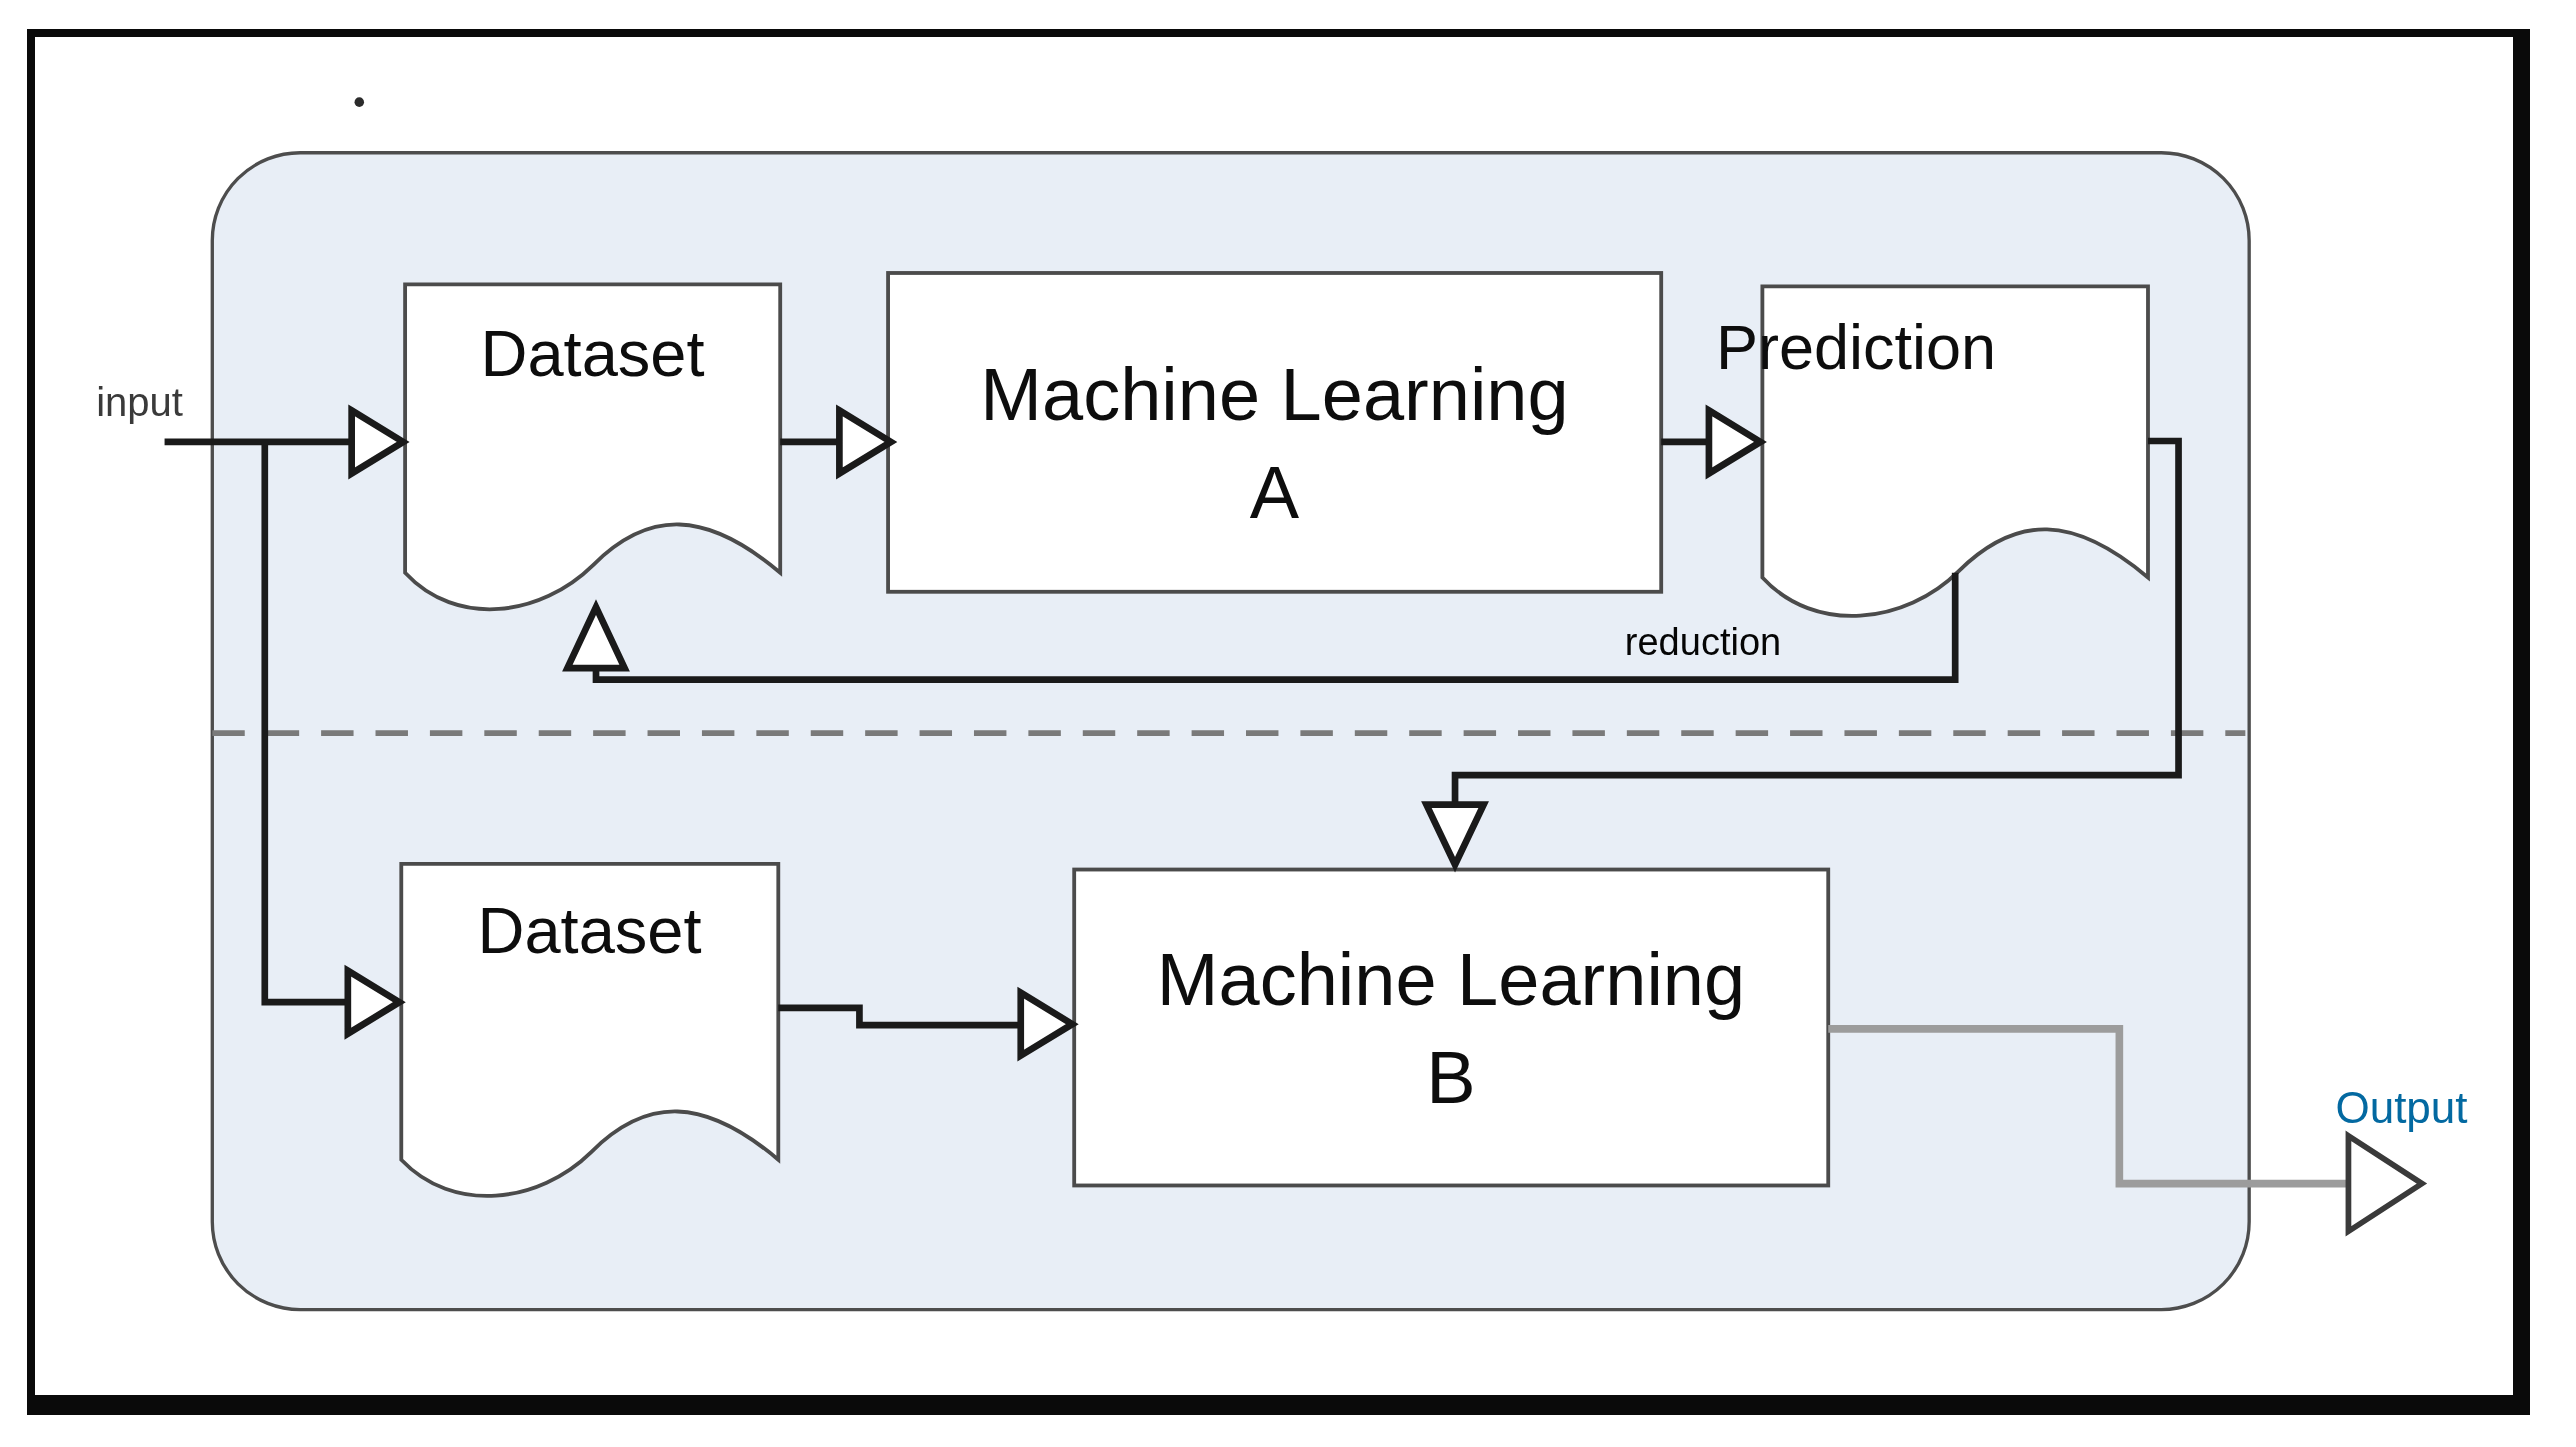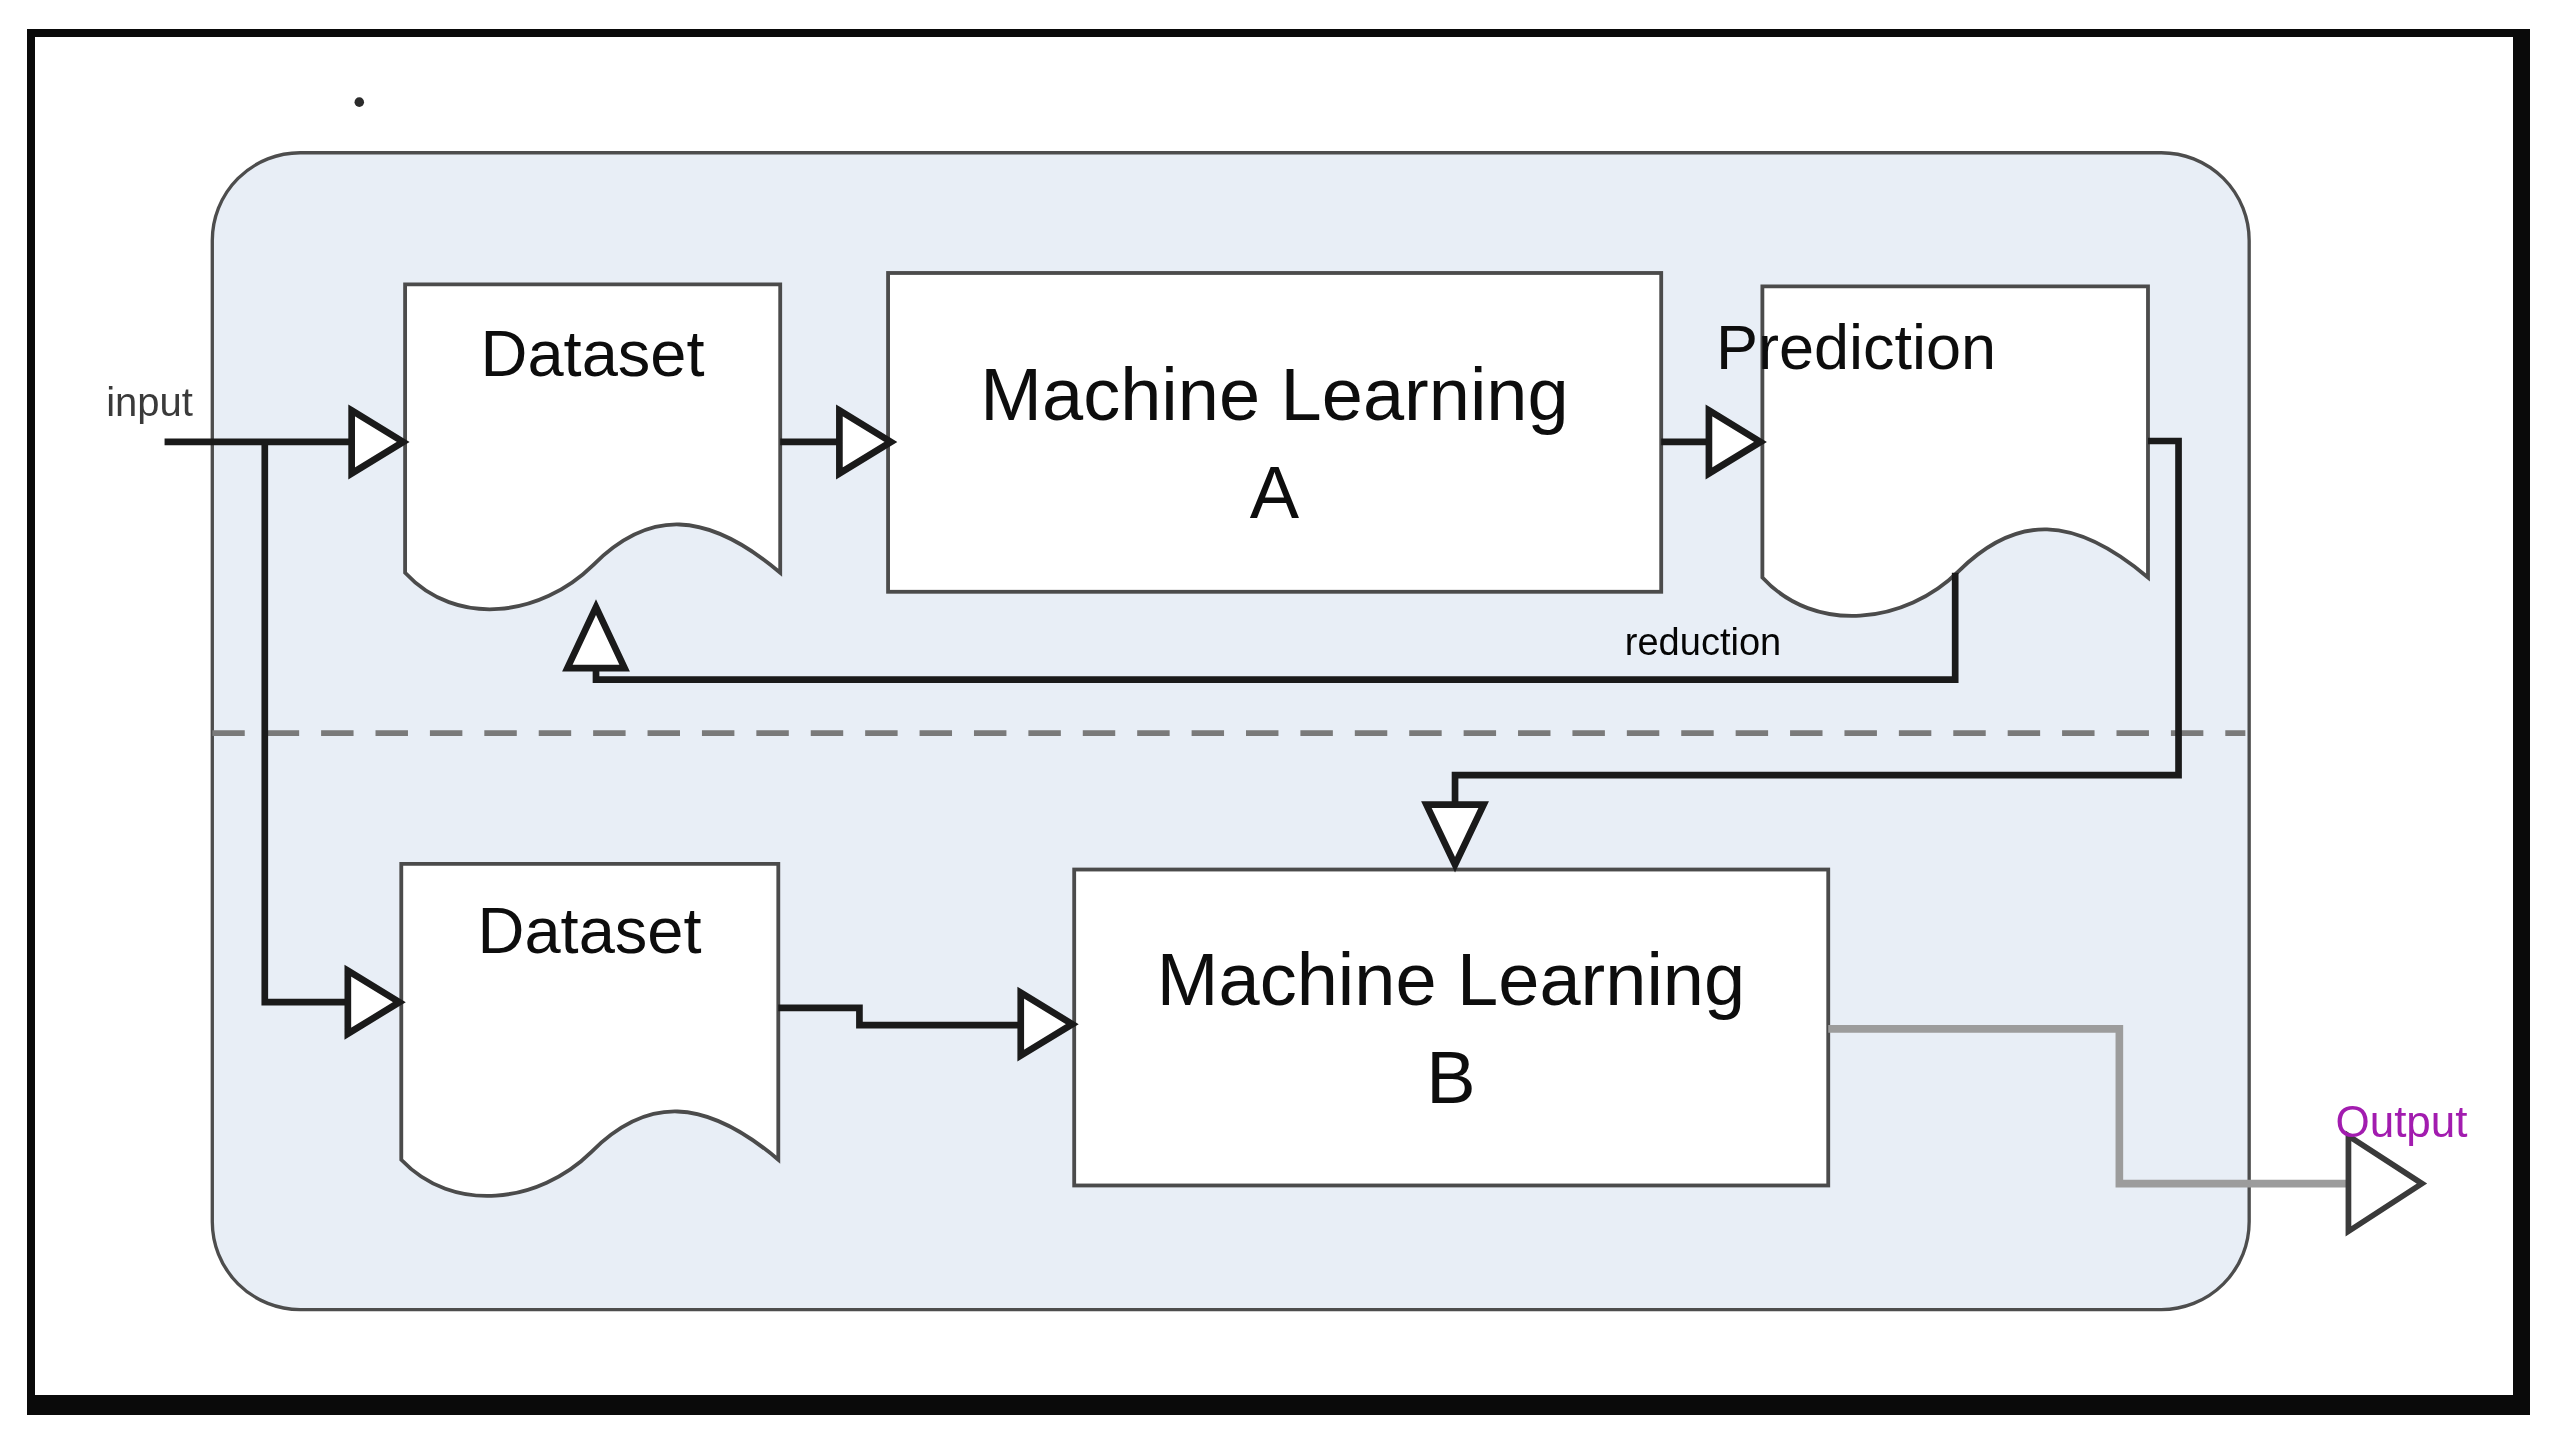--- a/index.html
+++ b/index.html
@@ -16,23 +16,23 @@
   .lbl{position:absolute;text-align:center;line-height:1.32;
        color:#0d0d0d;white-space:nowrap;}
   .lbl div{white-space:nowrap;}
 
   .lbl-training{left:405px;top:311px;width:375px;font-size:65px;line-height:1.33;}
   .lbl-mla{left:888px;top:346px;width:773px;font-size:74px;}
   .lbl-prediction{left:1663px;top:307px;width:386px;font-size:63px;line-height:1.3;}
   .lbl-testing{left:401px;top:888px;width:377px;font-size:65px;line-height:1.33;}
   .lbl-mlb{left:1074px;top:931px;width:754px;font-size:74px;}
 
-  .lbl-input{left:73px;top:376px;width:153px;font-size:40px;color:#3a3a3a;}
+  .lbl-input{left:63px;top:376px;width:153px;font-size:40px;color:#3a3a3a;}
   .lbl-reduction{left:1512px;top:617px;width:382px;font-size:38px;color:#050505;}
-  .lbl-output{left:2282px;top:1079px;width:239px;font-size:44px;color:#a21caf;margin-top:14px;}
+  .lbl-output{left:2282px;top:1079px;width:239px;font-size:44px;color:#0369a1;}
 </style>
 </head>
 <body>
 
 <div class="frame"></div>
 
 <svg class="diagram" viewBox="0 0 2698 1516">
 
   <circle cx="376" cy="107" r="5" fill="#2b2b2b"></circle>
 

